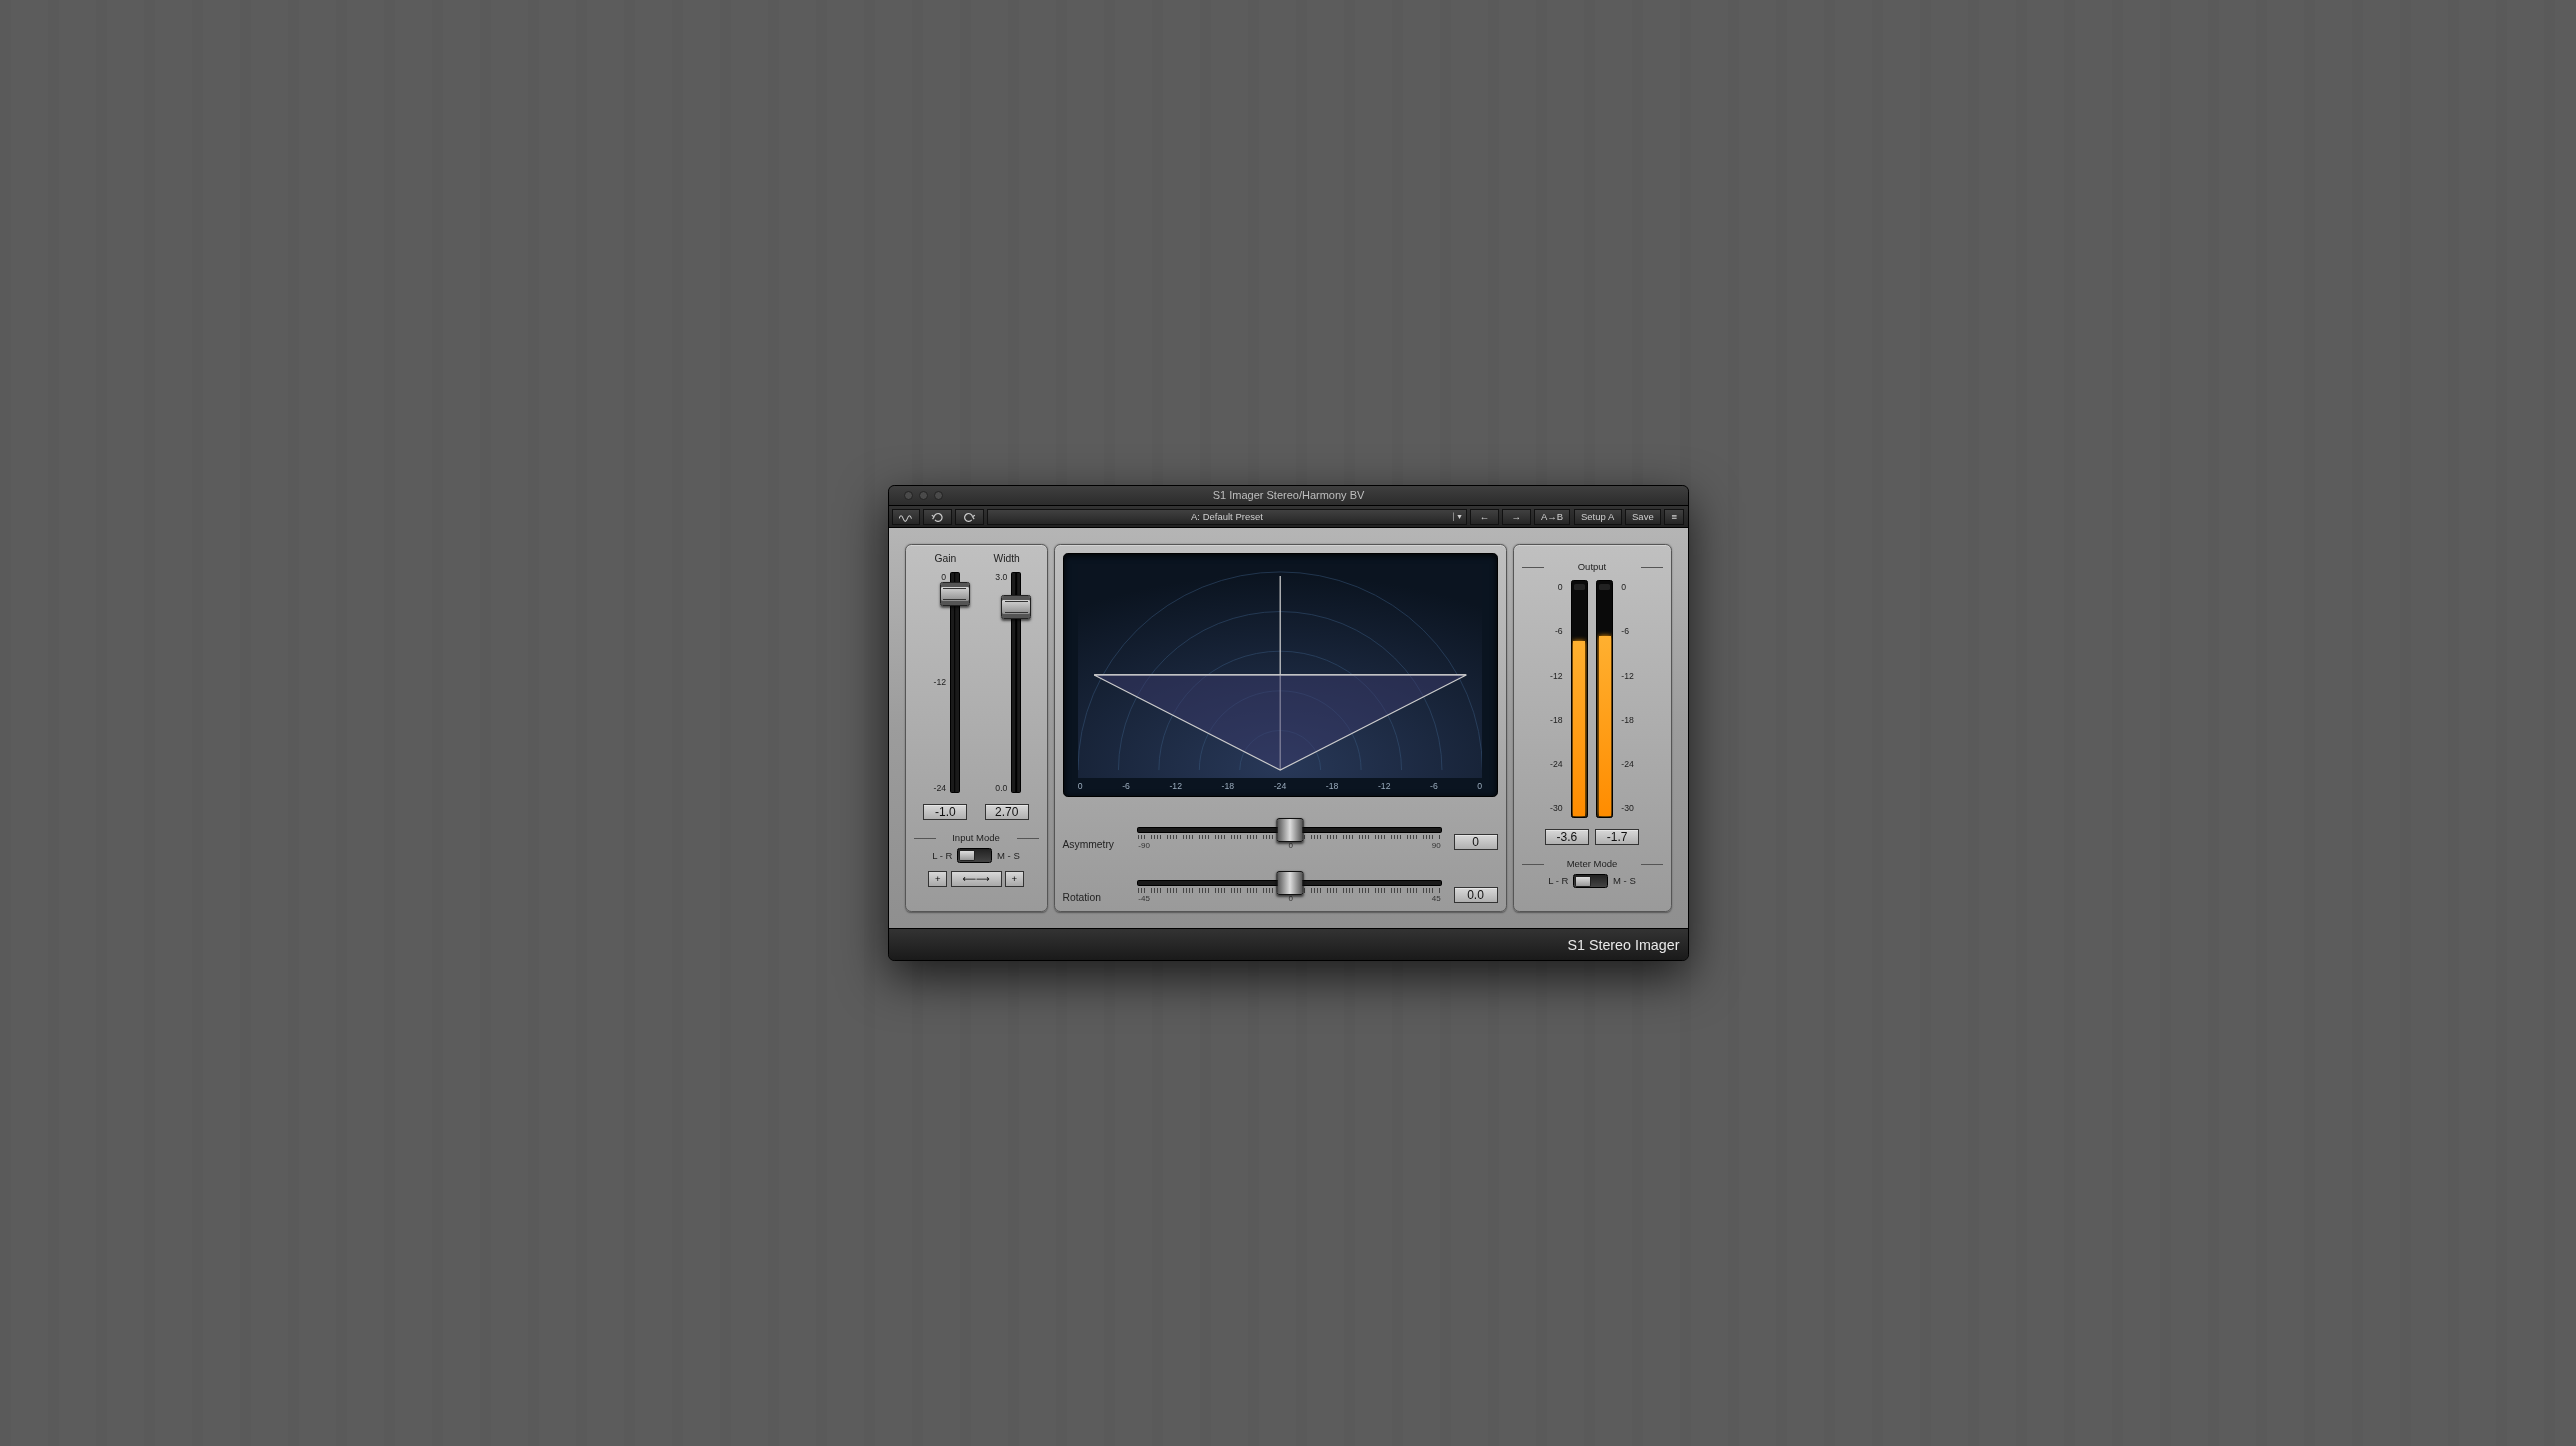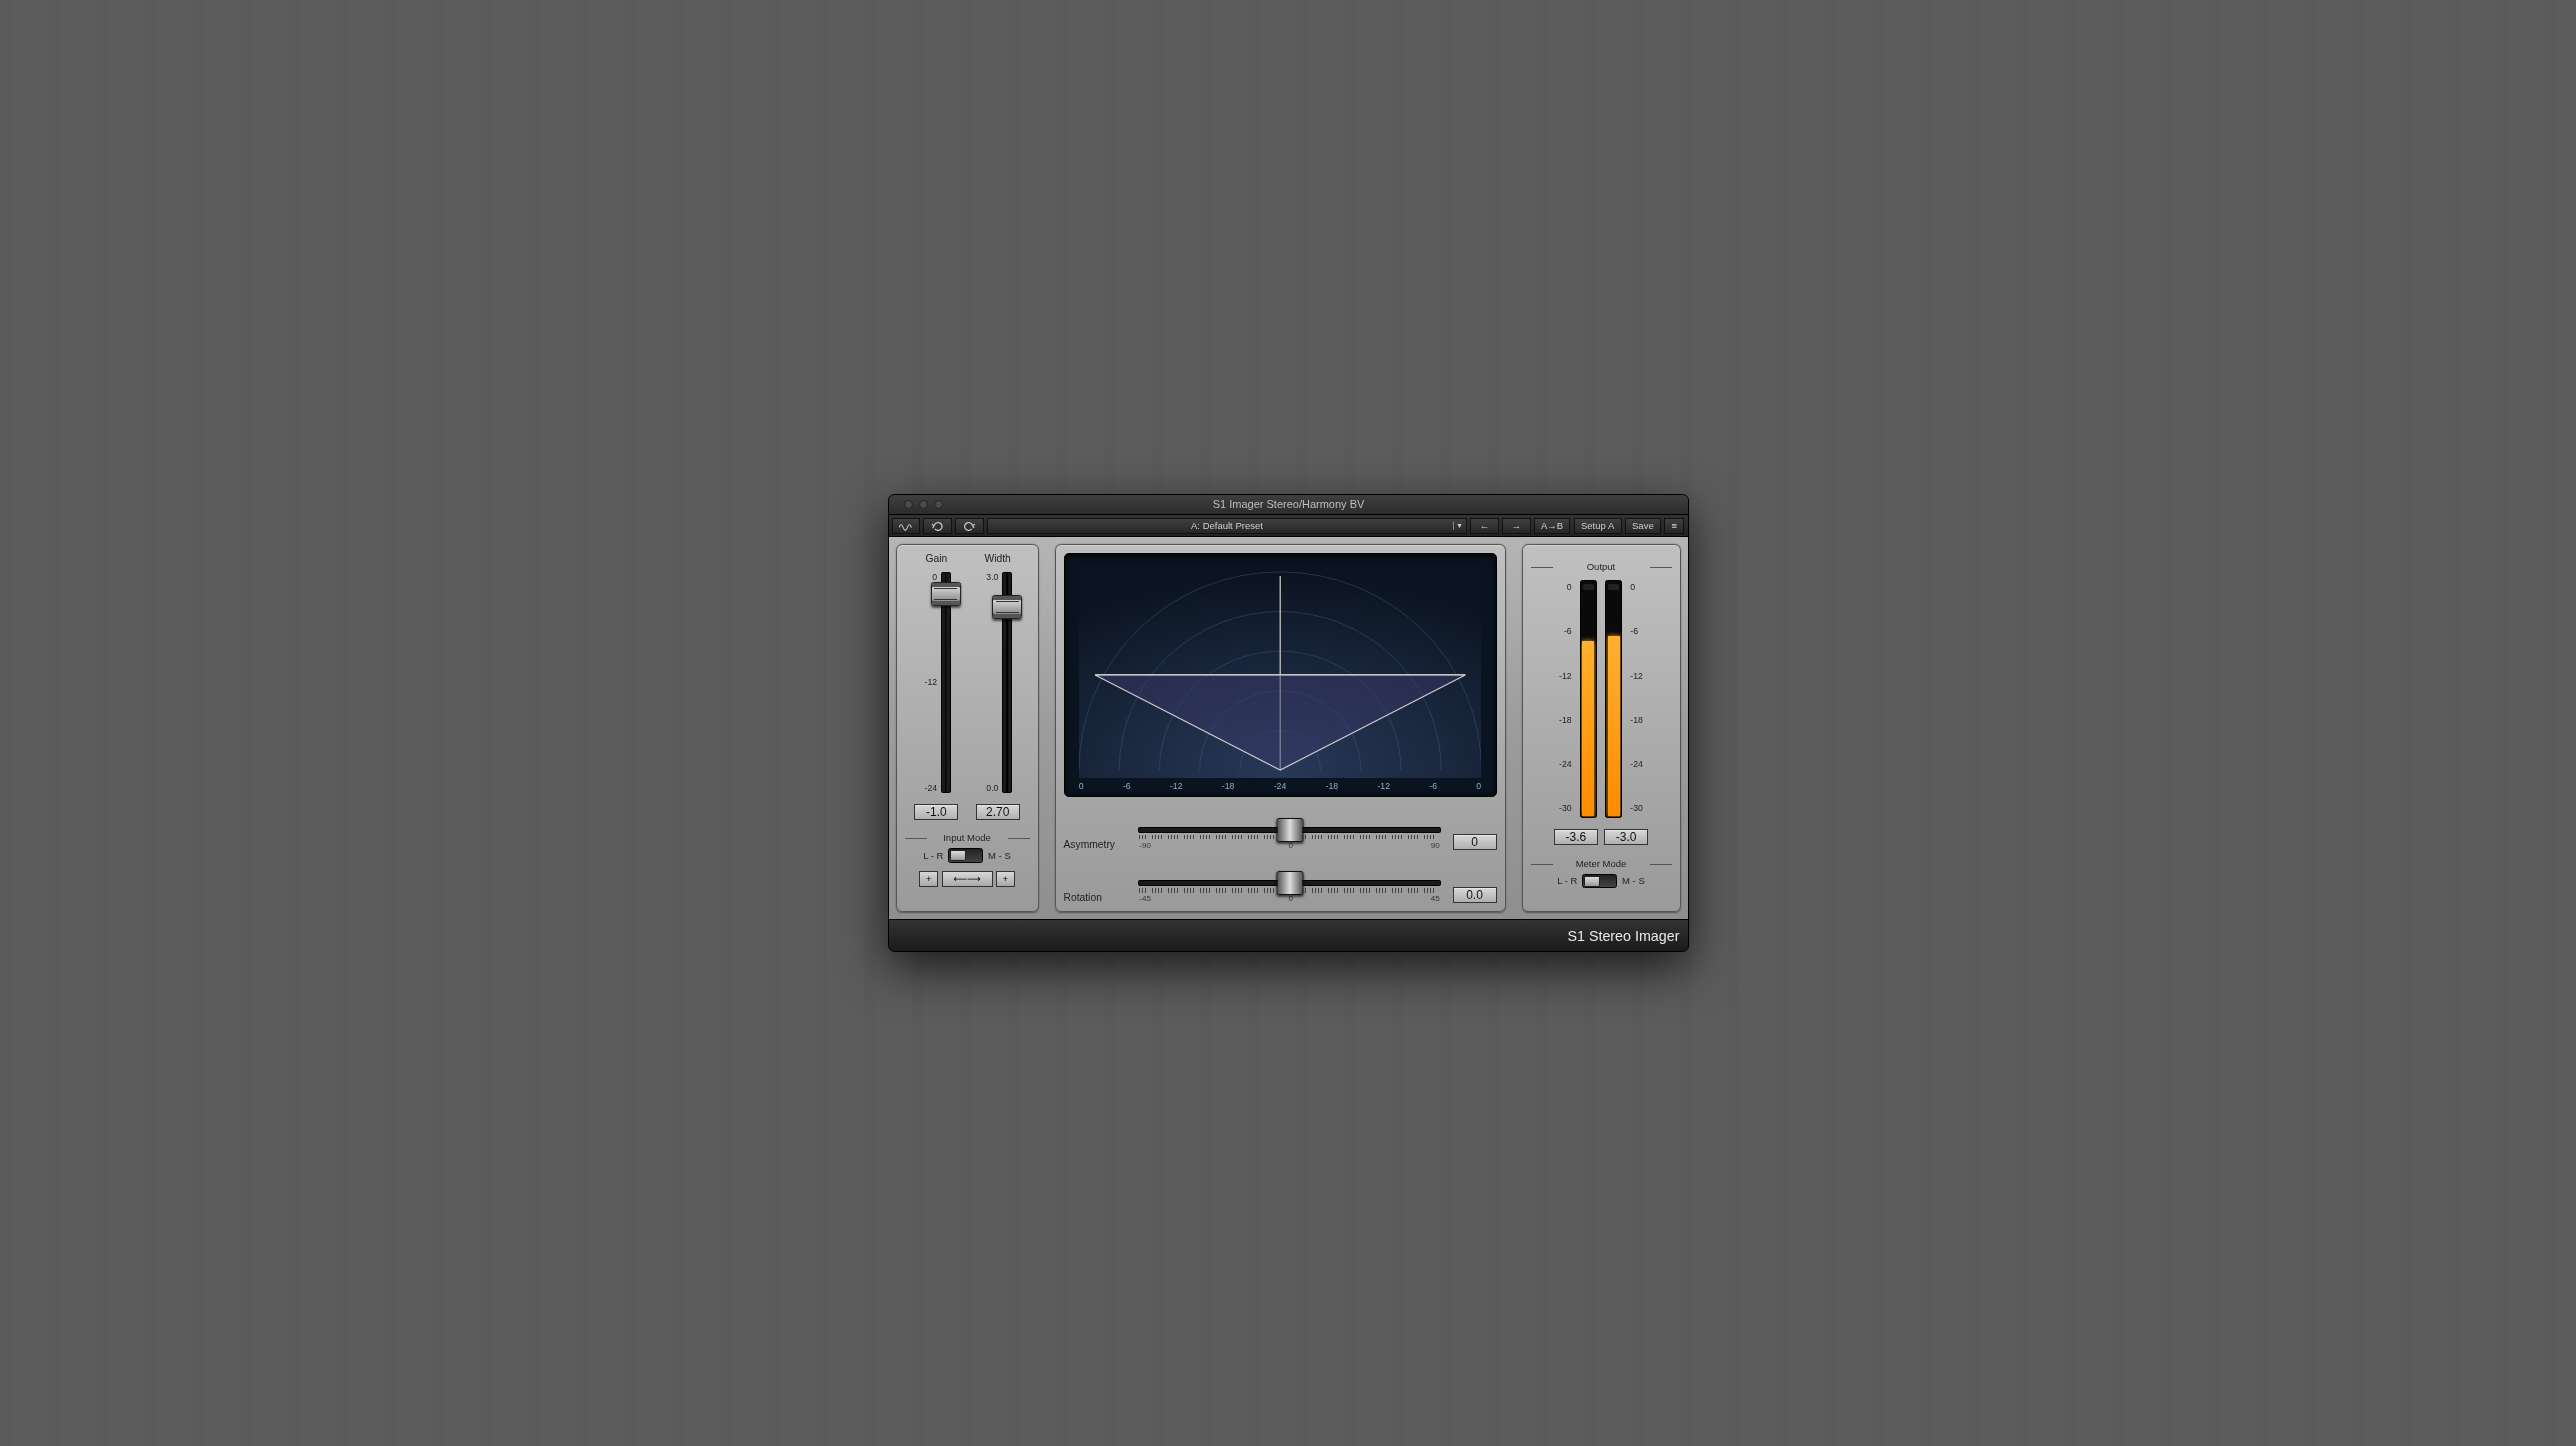--- a/index.html
+++ b/index.html
@@ -50,22 +50,22 @@
     border: 0.8px solid #111;
     color:#cfcfcf; font-size:9.5px;
     display:flex; align-items:center; justify-content:center;
     padding: 0 6.3px;
   }
   .tbtn.wide { flex:1; justify-content:center; position:relative;}
   .tbtn .drop { position:absolute; right:3.2px; font-size:7.1px;}
   .waves-logo { width:22px; display:flex; align-items:center; justify-content:center;}
   .plugin-body {
     background: linear-gradient(#b5b5b5 0%, #9c9c9c 50%, #8f8f8f 100%);
-    padding: 7px;
-    display:flex; gap:16px;
+    padding: 16px;
+    display:flex; gap:6px;
   }
   .panel {
     background: linear-gradient(#c0c0c0,#9a9a9a);
     border: 0.8px solid #555;
     border-radius: 6.3px;
     box-shadow: inset 0 0.8px 0 rgba(255,255,255,0.4), 0 0.8px 1.6px rgba(0,0,0,0.4);
     padding: 8px;
     display:flex; flex-direction:column;
   }
   .panel-left { width: 143px; }
@@ -330,21 +330,21 @@
           <span>0</span>
             <span>-6</span>
           <span>-12</span>
             <span>-18</span>
           <span>-24</span>
             <span>-30</span>
         </div>
       </div>
       <div class="meter-values">
         <div class="value-box">-3.6</div>
-        <div class="value-box">-3.0</div>
+        <div class="value-box">-1.7</div>
       </div>
       <div class="section-label">Meter Mode</div>
       <div class="mode-row">
         <span>L - R</span>
         <div class="switch">
             <div class="switch-knob" id="meter-sw" style="left: 0.8px;"></div>
           </div>
         <span>M - S</span>
       </div>
     </div>

